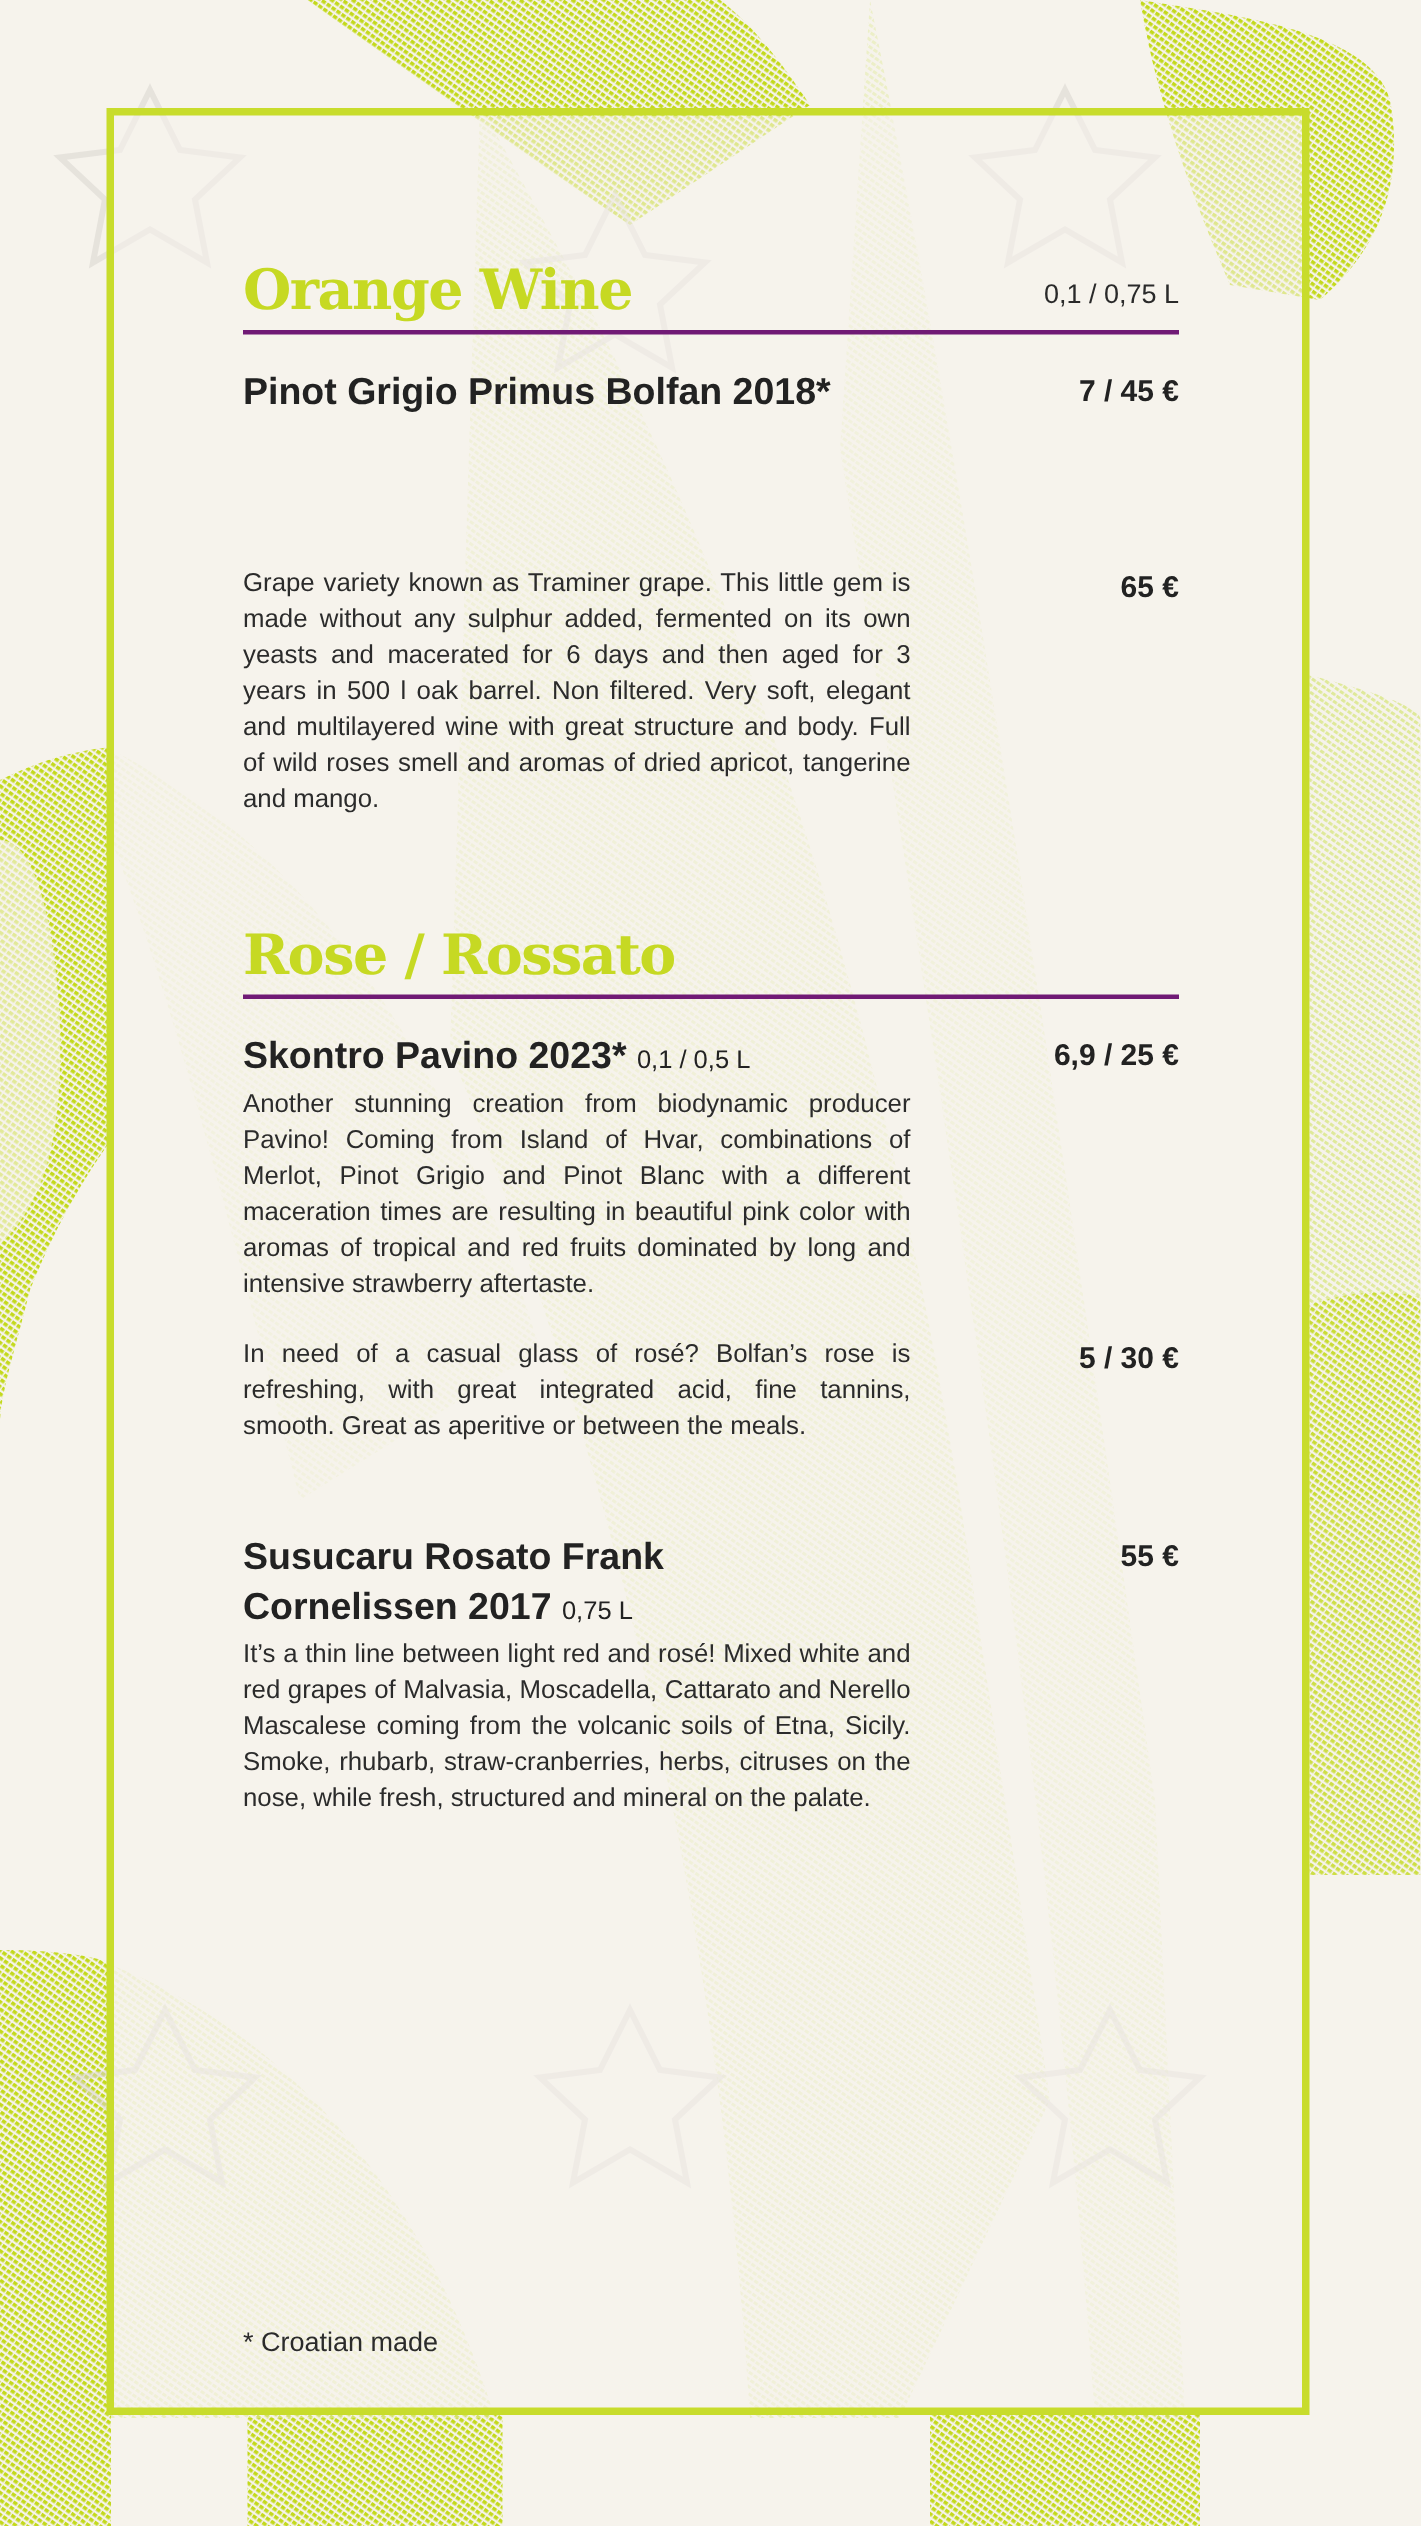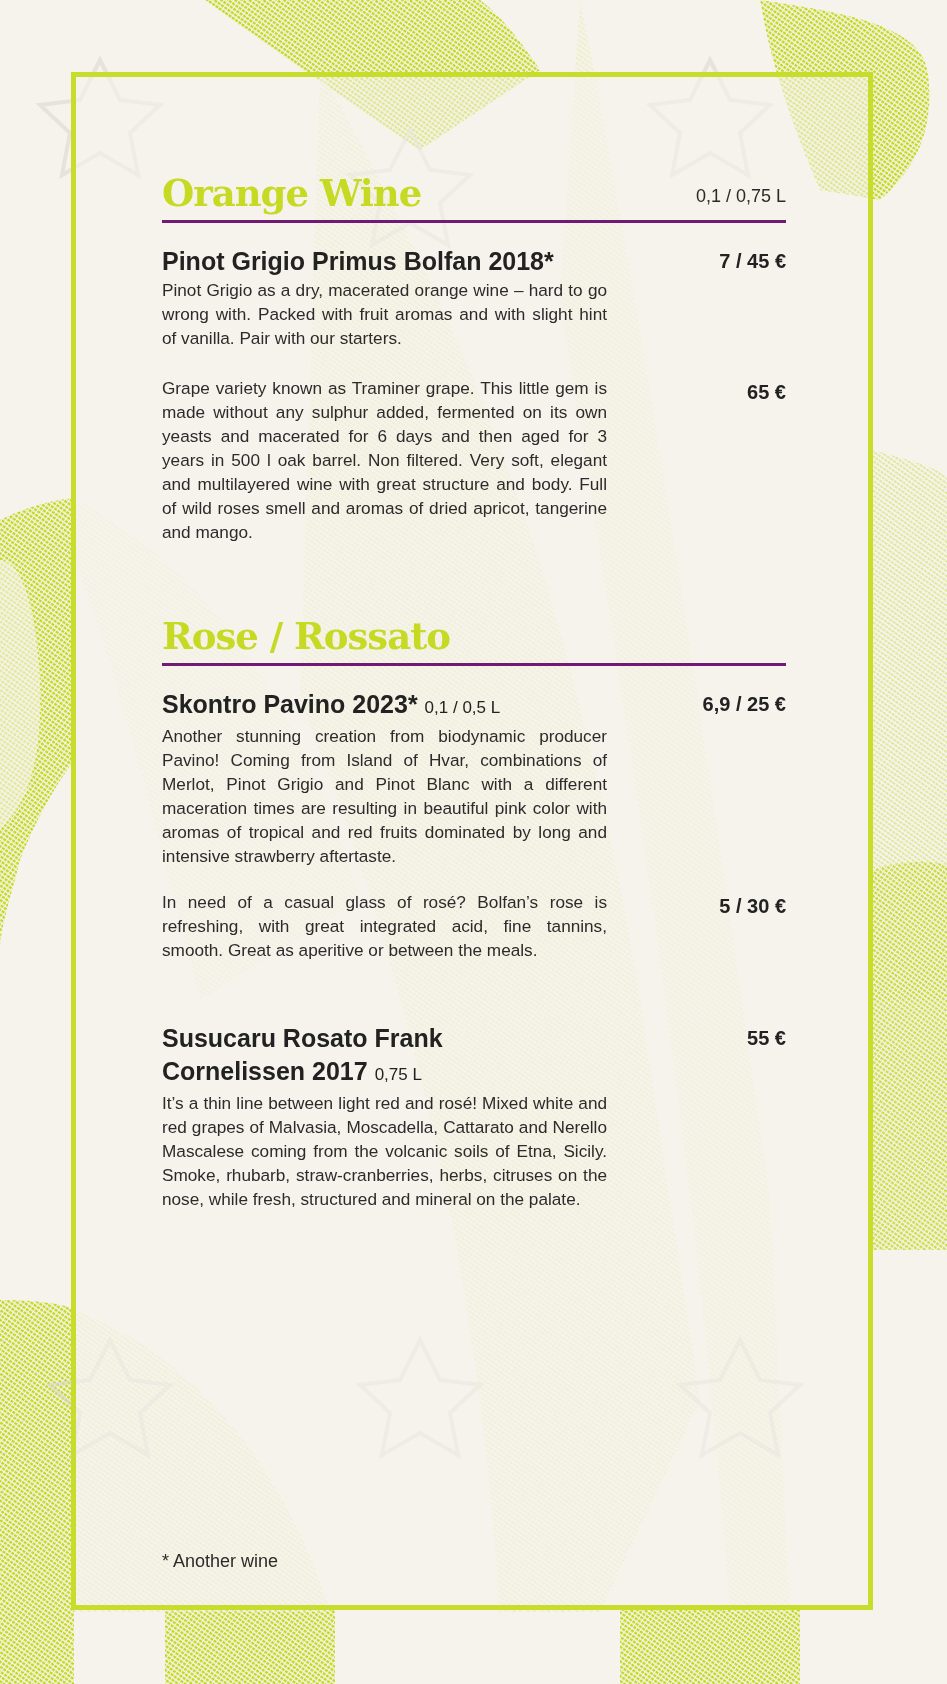--- a/index.html
+++ b/index.html
@@ -121,21 +121,20 @@
 <div class="content">
 
   <div class="section-head" style="top:158px;">
     <span class="section-title">Orange Wine</span>
     <span class="section-volume">0,1 / 0,75 L</span>
   </div>
 
   <div class="item" style="top:245px;">
     <div class="item-name"><span>Pinot Grigio Primus Bolfan 2018*</span></div>
     <div class="item-price">7 / 45 €</div>
-    <div class="item-desc">Pinot Grigio as a dry, macerated orange wine – hard to go wrong with. Packed with fruit aromas and with slight hint of vanilla. Pair with our starters.</div>
   </div>
 
   <div class="item" style="top:376px;">
     <div class="item-price">65 €</div>
     <div class="item-desc">Grape variety known as Traminer grape. This little gem is made without any sulphur added, fermented on its own yeasts and macerated for 6 days and then aged for 3 years in 500 l oak barrel. Non filtered. Very soft, elegant and multilayered wine with great structure and body. Full of wild roses smell and aromas of dried apricot, tangerine and mango.</div>
   </div>
 
   <div class="section-head" style="top:601px;">
     <span class="section-title">Rose / Rossato</span>
   </div>
@@ -150,14 +149,14 @@
     <div class="item-price">5 / 30 €</div>
     <div class="item-desc">In need of a casual glass of rosé? Bolfan’s rose is refreshing, with great integrated acid, fine tannins, smooth. Great as aperitive or between the meals.</div>
   </div>
 
   <div class="item" style="top:1022px;">
     <div class="item-name" style="width:300px;"><span>Susucaru Rosato Frank Cornelissen 2017</span> <span class="item-vol">0,75 L</span></div>
     <div class="item-price">55 €</div>
     <div class="item-desc">It’s a thin line between light red and rosé! Mixed white and red grapes of Malvasia, Moscadella, Cattarato and Nerello Mascalese coming from the volcanic soils of Etna, Sicily. Smoke, rhubarb, straw-cranberries, herbs, citruses on the nose, while fresh, structured and mineral on the palate.</div>
   </div>
 
-  <div class="footnote">* Another wine</div>
+  <div class="footnote">* Croatian made</div>
 </div>
 
 </body></html>

